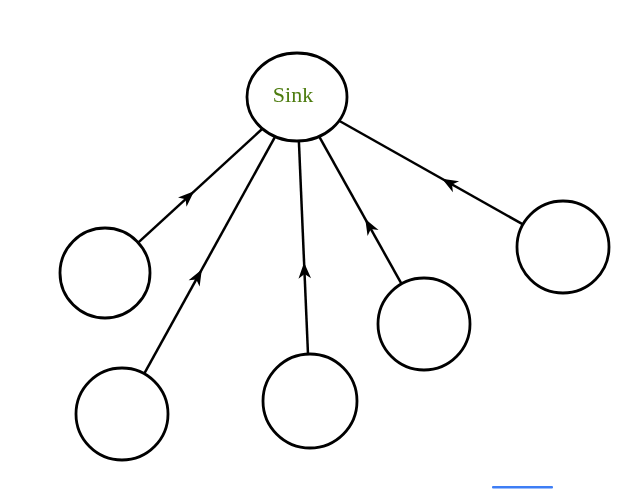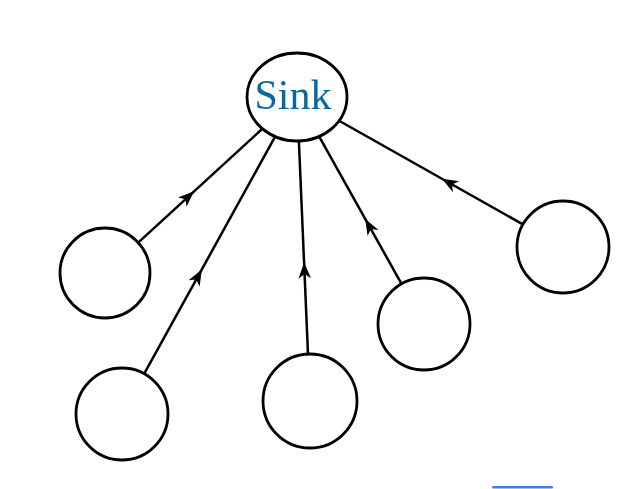--- a/index.html
+++ b/index.html
@@ -8,23 +8,23 @@
     width: 627px;
     height: 489px;
     background: #ffffff;
     overflow: hidden;
     font-family: "Liberation Serif", "DejaVu Serif", serif;
   }
   .stage svg { position: absolute; left: 0; top: 0; display: block; }
   .sink-label {
     position: absolute;
     transform: translate(-50%, -53%);
-    font-size: 42px;
+    font-size: 22px;
     line-height: 1;
-    color: #0369a1;
+    color: #4d7c0f;
     white-space: nowrap;
     user-select: none;
   }
 </style>
 </head>
 <body>
 
 <div class="stage">
   <svg id="diagram-svg" width="627" height="489" viewBox="0 0 627 489">
       <line x1="138.17193630903336" y1="242.59239171671942" x2="262.3734085905143" y2="128.74104212536187" stroke="#000000" stroke-width="2.5"></line>

